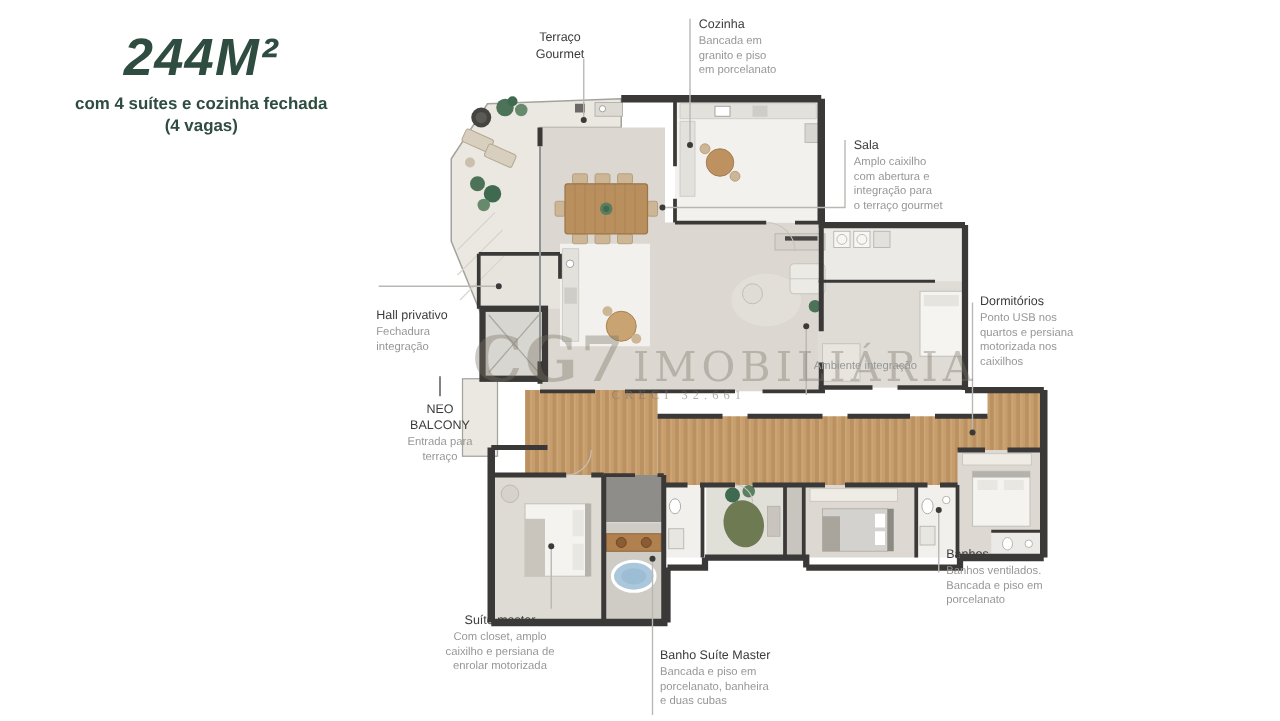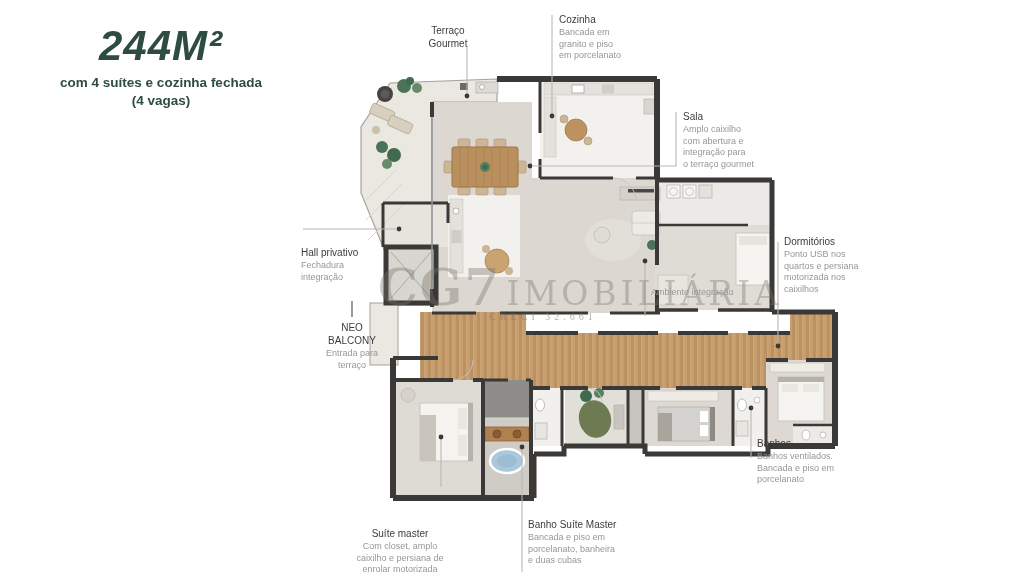--- a/index.html
+++ b/index.html
@@ -286,21 +286,21 @@
 caixilhos</div>
   </div>
 
   <div class="callout" style="left:757px;top:437px;width:108px;">
     <div class="hd">Banhos</div>
     <div class="bd">Banhos ventilados.
 Bancada e piso em
 porcelanato</div>
   </div>
 
-  <div class="callout c-center" style="left:330px;top:490px;width:140px;margin-top:37px;">
+  <div class="callout c-center" style="left:330px;top:490px;width:140px;">
     <div class="hd">Suíte master</div>
     <div class="bd">Com closet, amplo
 caixilho e persiana de
 enrolar motorizada</div>
   </div>
 
   <div class="callout" style="left:528px;top:518px;width:125px;">
     <div class="hd">Banho Suíte Master</div>
     <div class="bd">Bancada e piso em
 porcelanato, banheira

